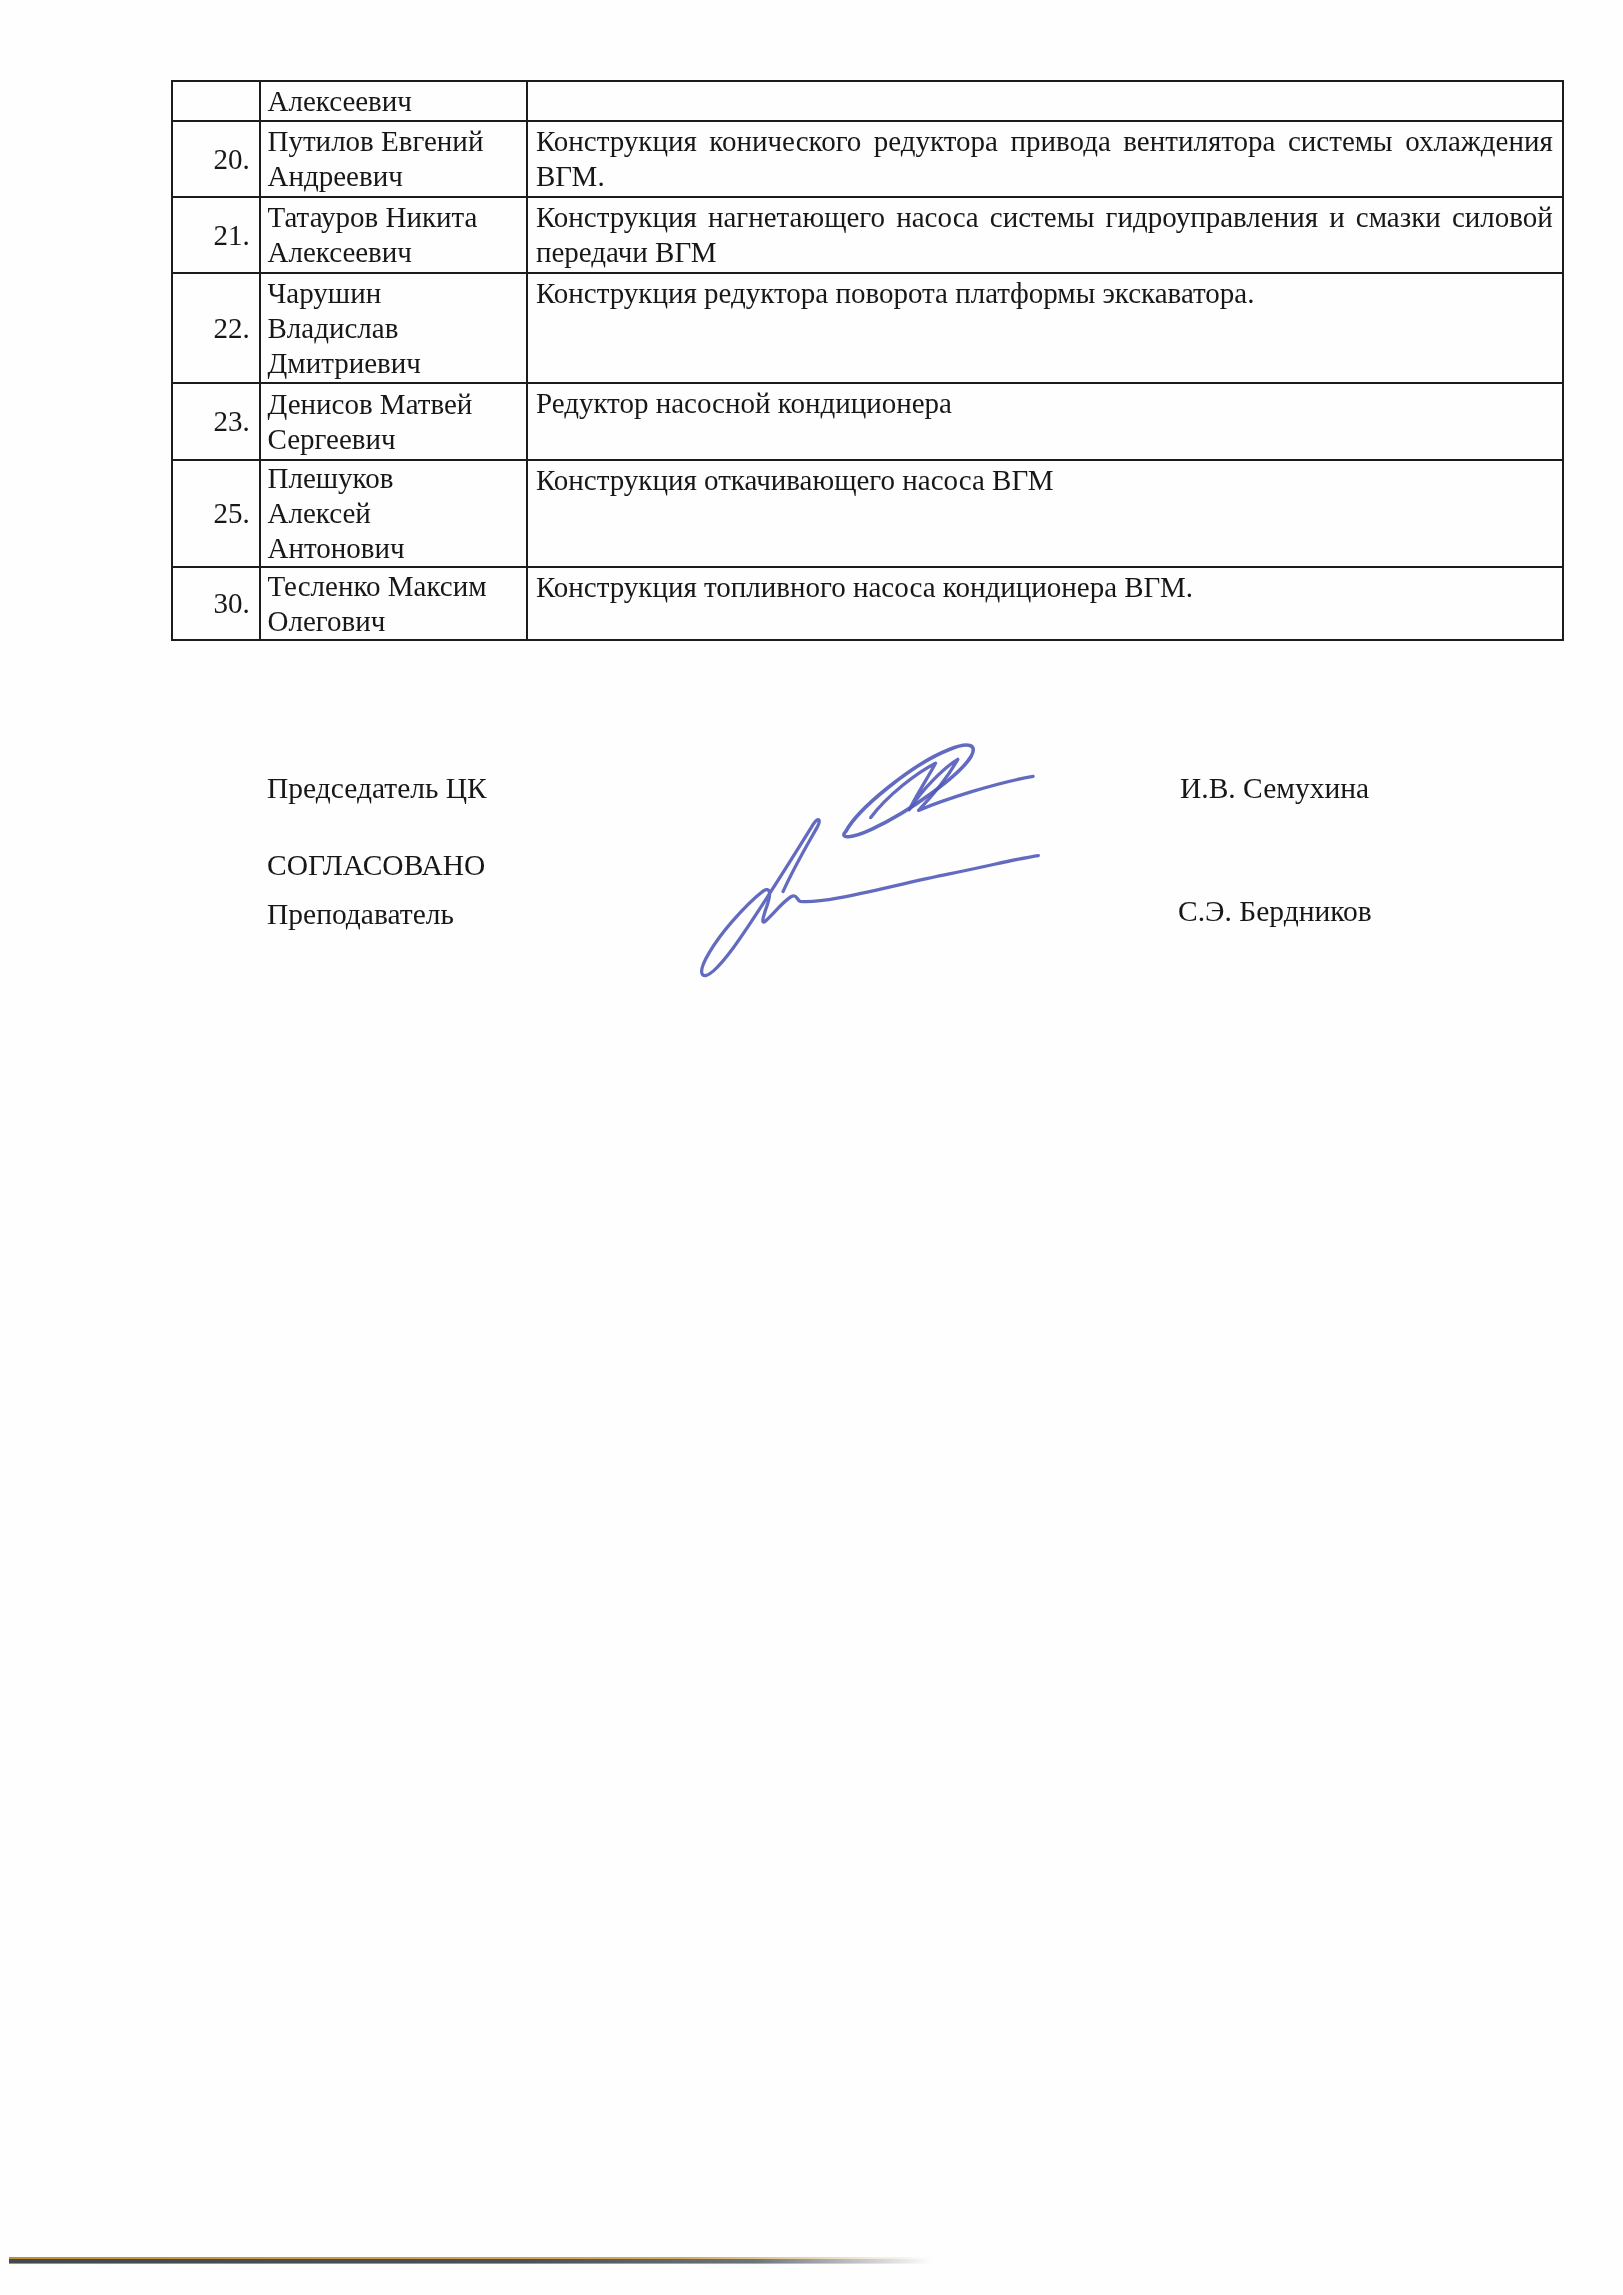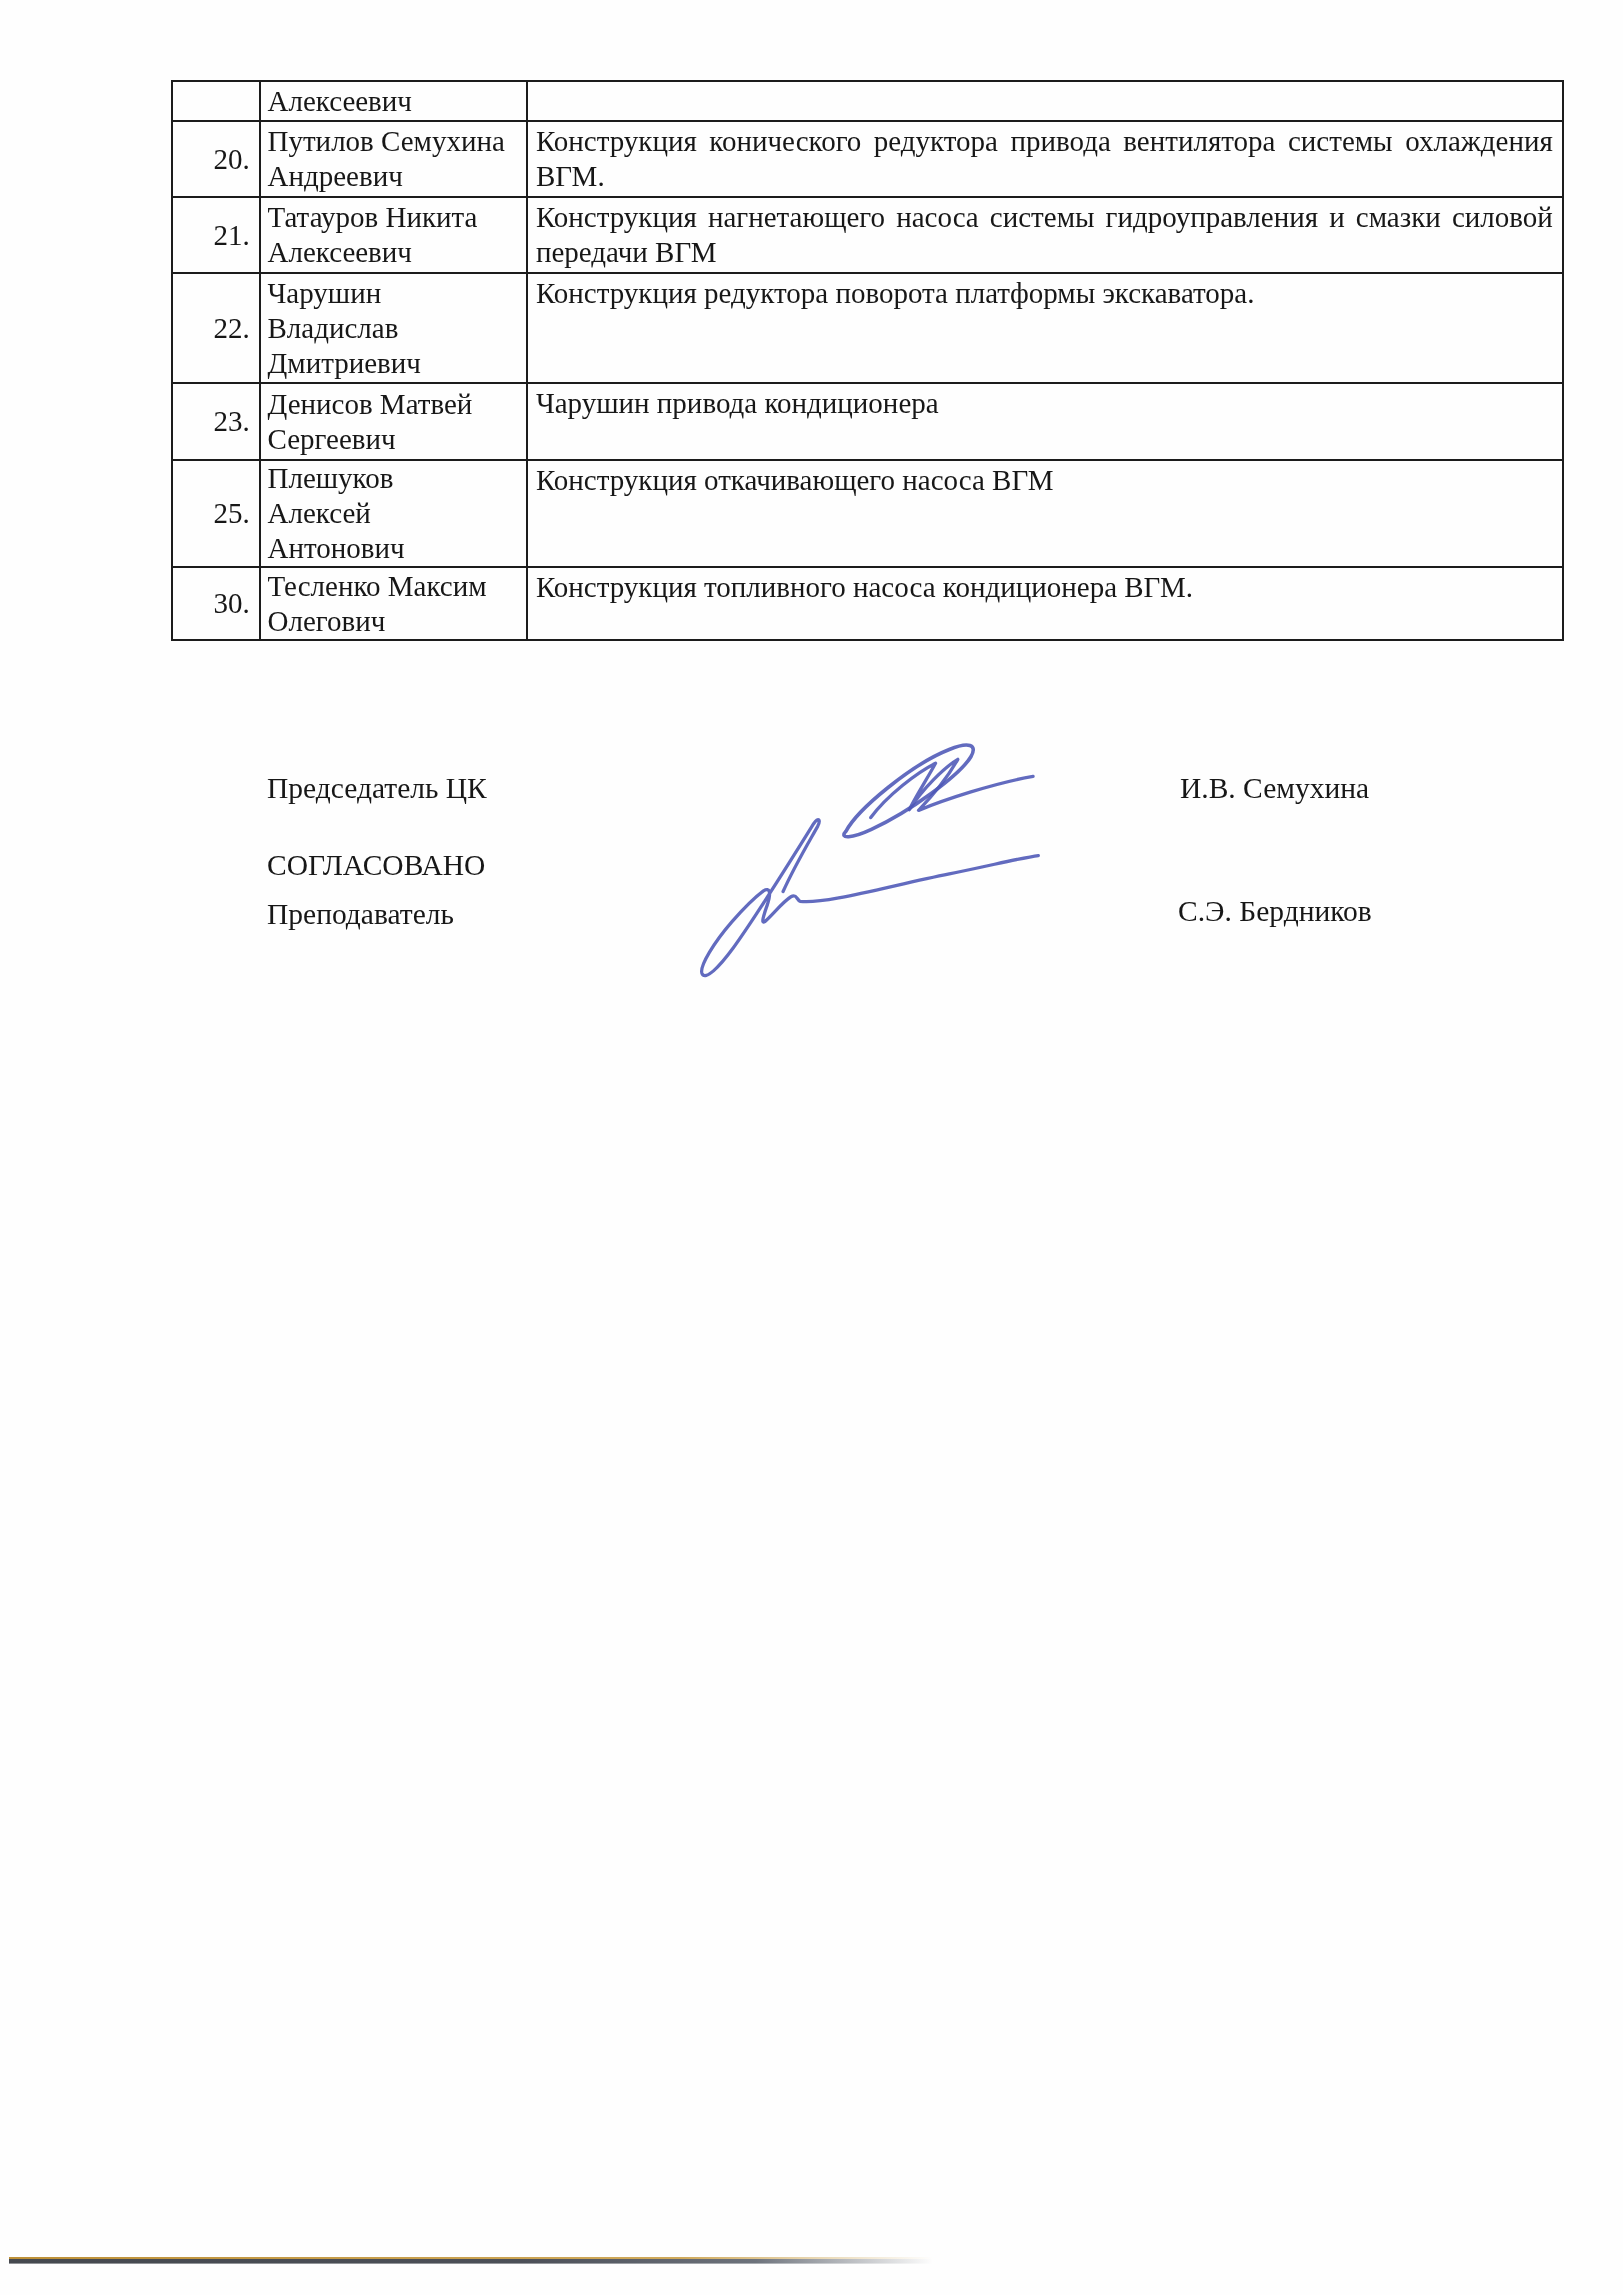--- a/index.html
+++ b/index.html
@@ -91,42 +91,42 @@
         <col class="c-topic">
     </colgroup>
     <tbody>
       <tr class="h0">
         <td class="num"></td>
         <td class="name">Алексеевич</td>
         <td class="topic"></td>
       </tr>
       <tr class="h1">
         <td class="num">20.</td>
-        <td class="name">Путилов Семухина
+        <td class="name">Путилов Евгений
 Андреевич</td>
         <td class="topic just">Конструкция конического редуктора привода вентилятора системы охлаждения ВГМ.</td>
       </tr>
       <tr class="h2">
         <td class="num">21.</td>
         <td class="name">Татауров Никита
 Алексеевич</td>
         <td class="topic just">Конструкция нагнетающего насоса системы гидроуправления и смазки силовой передачи ВГМ</td>
       </tr>
       <tr class="h3">
         <td class="num">22.</td>
         <td class="name">Чарушин
 Владислав
 Дмитриевич</td>
         <td class="topic">Конструкция редуктора поворота платформы экскаватора.</td>
       </tr>
       <tr class="h4">
         <td class="num">23.</td>
         <td class="name">Денисов Матвей
 Сергеевич</td>
-        <td class="topic">Чарушин привода кондиционера</td>
+        <td class="topic">Редуктор насосной кондиционера</td>
       </tr>
       <tr class="h6">
         <td class="num">25.</td>
         <td class="name">Плешуков
 Алексей
 Антонович</td>
         <td class="topic">Конструкция откачивающего насоса ВГМ</td>
       </tr>
       <tr class="h7">
         <td class="num">30.</td>

